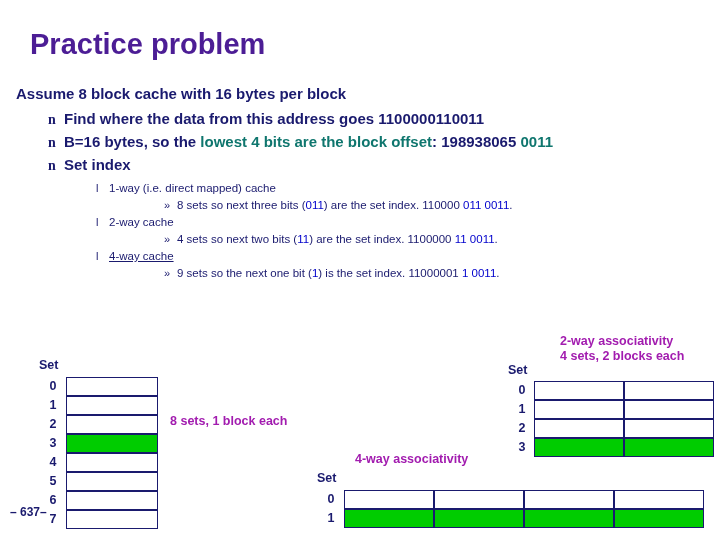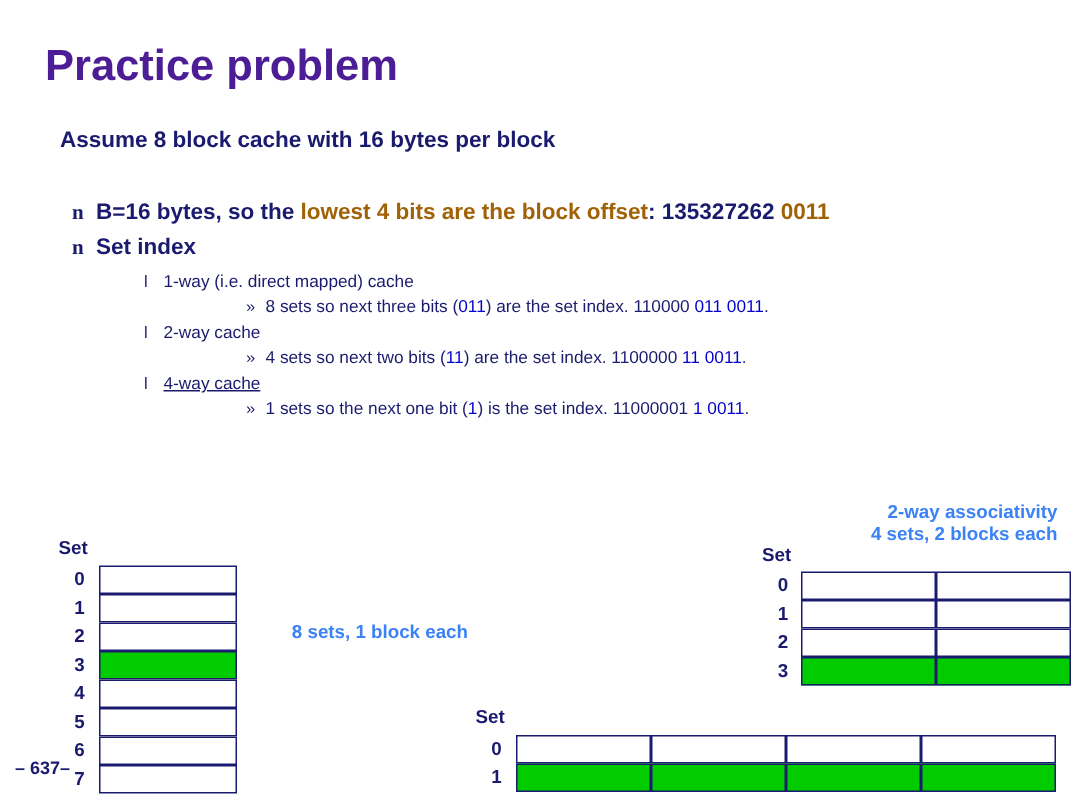--- a/index.html
+++ b/index.html
@@ -24,21 +24,21 @@
     position: absolute;
     left: 30px;
     top: 28px;
     font-size: 29px;
     font-weight: bold;
     color: #4c1d95;
     letter-spacing: 0px;
   }
   .assume {
     position: absolute;
-    left: 40px;
+    left: 16px;
     top: 85px;
     font-size: 15px;
     font-weight: bold;
     color: #1a1a6e;
   }
   
   .lvl1 {
     position: absolute;
     left: 48px;
     font-size: 15px;
@@ -48,21 +48,21 @@
   }
   .lvl1 .marker {
     display: inline-block;
     width: 16px;
     font-family: "Liberation Serif", serif;
     font-weight: bold;
     font-size: 14px;
   }
   .lvl1 .txt { font-weight: bold; }
   .hl {
-    color: #a16207;
+    color: #0f766e;
   }
   
   .lvl2 {
     position: absolute;
     left: 96px;
     font-size: 11.5px;
     color: #1a1a6e;
     white-space: nowrap;
   }
   .lvl2 .marker {
@@ -84,22 +84,22 @@
     width: 13px;
     font-size: 11px;
   }
   .blue { color: #0000cc; }
 
   
   .caption {
     position: absolute;
     font-size: 12.5px;
     font-weight: bold;
-    color: #3b82f6;
-    text-align: right;
+    color: #a21caf;
+    text-align: left;
     line-height: 15px;
     white-space: nowrap;
   }
   .setlabel {
     position: absolute;
     font-size: 12.5px;
     font-weight: bold;
     color: #1a1a6e;
     text-align: left;
   }
@@ -129,23 +129,26 @@
 </style>
 </head>
 <body>
 
 <div class="slide">
 
   <div class="title">Practice problem</div>
 
   <div class="assume">Assume 8 block cache with 16 bytes per block</div>
 
+  <div class="lvl1" style="top:110px;">
+    <span class="marker">n</span><span class="txt">Find where the data from this address goes 1100000110011</span>
+  </div>
 
   <div class="lvl1" style="top:133px;">
-    <span class="marker">n</span><span>B=16 bytes, so the </span><span class="hl">lowest 4 bits are the block offset</span><span>: 135327262 </span><span class="hl">0011</span>
+    <span class="marker">n</span><span>B=16 bytes, so the </span><span class="hl">lowest 4 bits are the block offset</span><span>: 198938065 </span><span class="hl">0011</span>
   </div>
 
   <div class="lvl1" style="top:156px;">
     <span class="marker">n</span><span class="txt">Set index</span>
   </div>
 
   <div class="lvl2" style="top:182px;">
     <span class="marker">l</span><span>1-way (i.e. direct mapped) cache</span>
   </div>
   <div class="lvl3" style="top:199px;">
@@ -156,21 +159,21 @@
     <span class="marker">l</span><span>2-way cache</span>
   </div>
   <div class="lvl3" style="top:233px;">
     <span class="marker">»</span><span>4 sets so next two bits (</span><span class="blue">11</span><span>) are the set index. 1100000 </span><span class="blue">11</span><span> </span><span class="blue">0011</span><span>.</span>
   </div>
 
   <div class="lvl2" style="top:250px;text-decoration:underline;">
     <span class="marker">l</span><span>4-way cache</span>
   </div>
   <div class="lvl3" style="top:267px;">
-    <span class="marker">»</span><span>1 sets so the next one bit (</span><span class="blue">1</span><span>) is the set index. 11000001 </span><span class="blue">1</span><span> </span><span class="blue">0011</span><span>.</span>
+    <span class="marker">»</span><span>9 sets so the next one bit (</span><span class="blue">1</span><span>) is the set index. 11000001 </span><span class="blue">1</span><span> </span><span class="blue">0011</span><span>.</span>
   </div>
 
   <div class="setlabel" style="left:39px; top:358px;">Set</div>
   <div class="caption" style="left:170px; top:414px; width:142px;">8 sets, 1 block each</div>
 
   <div class="rownum" style="left:46px; top:379px;">0</div>
   <div class="rownum" style="left:46px; top:398px;">1</div>
   <div class="rownum" style="left:46px; top:417px;">2</div>
   <div class="rownum" style="left:46px; top:436px;">3</div>
   <div class="rownum" style="left:46px; top:455px;">4</div>
@@ -198,20 +201,21 @@
 
   <div class="cell" style="left:534px; top:381px; width:90px; height:19px;"></div>
   <div class="cell" style="left:624px; top:381px; width:90px; height:19px;"></div>
   <div class="cell" style="left:534px; top:400px; width:90px; height:19px;"></div>
   <div class="cell" style="left:624px; top:400px; width:90px; height:19px;"></div>
   <div class="cell" style="left:534px; top:419px; width:90px; height:19px;"></div>
   <div class="cell" style="left:624px; top:419px; width:90px; height:19px;"></div>
   <div class="cell green" style="left:534px; top:438px; width:90px; height:19px;"></div>
   <div class="cell green" style="left:624px; top:438px; width:90px; height:19px;"></div>
 
+  <div class="caption" style="left:355px; top:452px; width:145px;">4-way associativity</div>
   <div class="setlabel" style="left:317px; top:471px;">Set</div>
 
   <div class="rownum" style="left:324px; top:492px;">0</div>
   <div class="rownum" style="left:324px; top:511px;">1</div>
 
   <div class="cell" style="left:344px; top:490px; width:90px; height:19px;"></div>
   <div class="cell" style="left:434px; top:490px; width:90px; height:19px;"></div>
   <div class="cell" style="left:524px; top:490px; width:90px; height:19px;"></div>
   <div class="cell" style="left:614px; top:490px; width:90px; height:19px;"></div>
   <div class="cell green" style="left:344px; top:509px; width:90px; height:19px;"></div>

